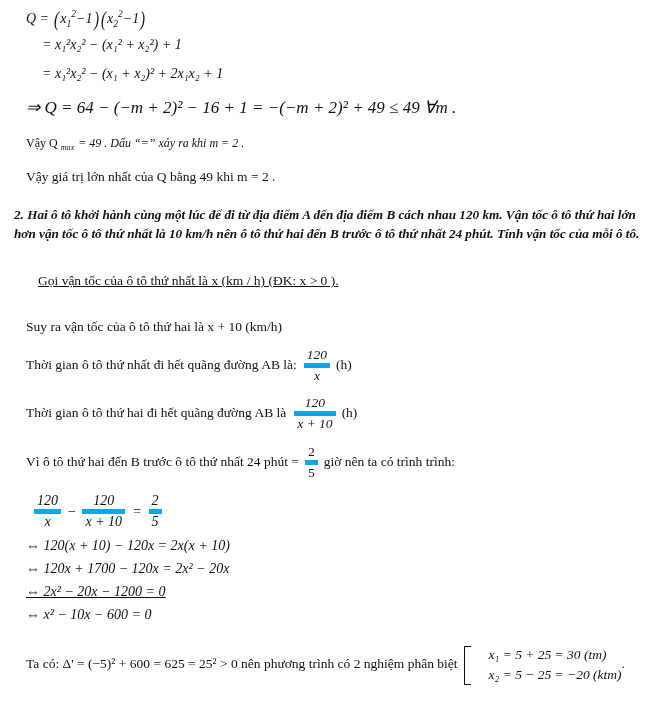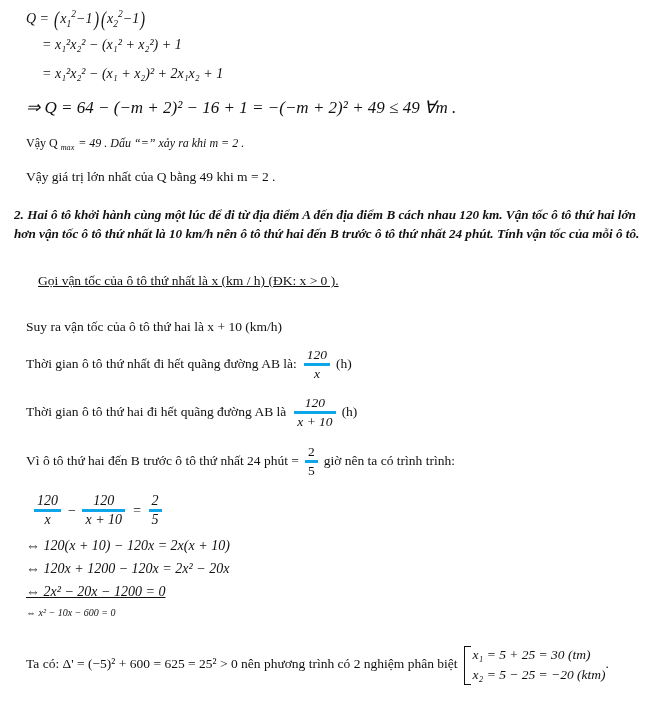--- a/index.html
+++ b/index.html
@@ -44,21 +44,21 @@
     display: inline-block;
     vertical-align: middle;
     text-align: center;
     position: relative;
     top: -0.05em;
     margin: 0 2px;
   }
   .frac .num {
     display: block;
     padding: 0 3px;
-    border-bottom: 3px solid #0ea5e9;
+    border-bottom: 5px solid #0ea5e9;
     line-height: 1.15;
   }
   .frac .den {
     display: block;
     padding: 0 3px;
     line-height: 1.15;
   }
   sup { font-size: 0.68em; vertical-align: super; line-height: 0; }
   sub { font-size: 0.68em; vertical-align: sub; line-height: 0; }
   .big-paren {
@@ -66,21 +66,21 @@
     font-size: 1.55em;
     vertical-align: middle;
     font-family: "Liberation Serif", serif;
     transform: scaleX(0.7);
   }
   
   .sys {
     display: inline-block;
     vertical-align: middle;
     position: relative;
-    padding-left: 9px;
+    padding-left: 25px;
   }
   .sys::before {
     content: "";
     position: absolute;
     left: 0;
     top: 1px;
     bottom: 1px;
     width: 6px;
     border: 1px solid #111;
     border-right: none;
@@ -129,22 +129,22 @@
 
   <div class="line" style="left:26px; top:445px;">
     <span>Vì ô tô thứ hai đến B trước ô tô thứ nhất 24 phút =</span><span class="sp" style="width:4px;"></span><span class="frac"><span class="num">2</span><span class="den">5</span></span><span class="sp" style="width:4px;"></span><span>giờ nên ta có trình trình:</span>
   </div>
 
   <div class="line it" style="left:32px; top:494px; font-size:14px;">
     <span class="frac"><span class="num">120</span><span class="den">x</span></span><span class="sp" style="width:4px;"></span><span>−</span><span class="sp" style="width:4px;"></span><span class="frac"><span class="num">120</span><span class="den">x + 10</span></span><span class="sp" style="width:5px;"></span><span>=</span><span class="sp" style="width:5px;"></span><span class="frac"><span class="num">2</span><span class="den">5</span></span>
   </div>
 
   <div class="line it" style="left:26px; top:538px; font-size:14px;">⇔ 120(x + 10) − 120x = 2x(x + 10)</div>
-  <div class="line it" style="left:26px; top:561px; font-size:14px;">⇔ 120x + 1200 − 120x = 2x² − 20x</div>
+  <div class="line it" style="left:26px; top:561px; font-size:14px;">⇔ 120x + 1700 − 120x = 2x² − 20x</div>
   <div class="line it" style="left:26px; top:584px; font-size:14px;text-decoration:underline;">⇔ 2x² − 20x − 1200 = 0</div>
-  <div class="line it" style="left:26px; top:607px; font-size:10px;">⇔ x² − 10x − 600 = 0</div>
+  <div class="line it" style="left:26px; top:607px; font-size:14px;">⇔ x² − 10x − 600 = 0</div>
 
   <div class="line" style="left:26px; top:645px;">
     <span>Ta có:  Δ' = (−5)² + 600 = 625 = 25² &gt; 0  nên phương trình có 2 nghiệm phân biệt</span><span class="sp" style="width:6px;"></span><span class="sys it"><span class="row">x₁ = 5 + 25 = 30   (tm)</span><span class="row">x₂ = 5 − 25 = −20 (ktm)</span></span><span>.</span>
   </div>
 
 
 </div>
 
 </body></html>

